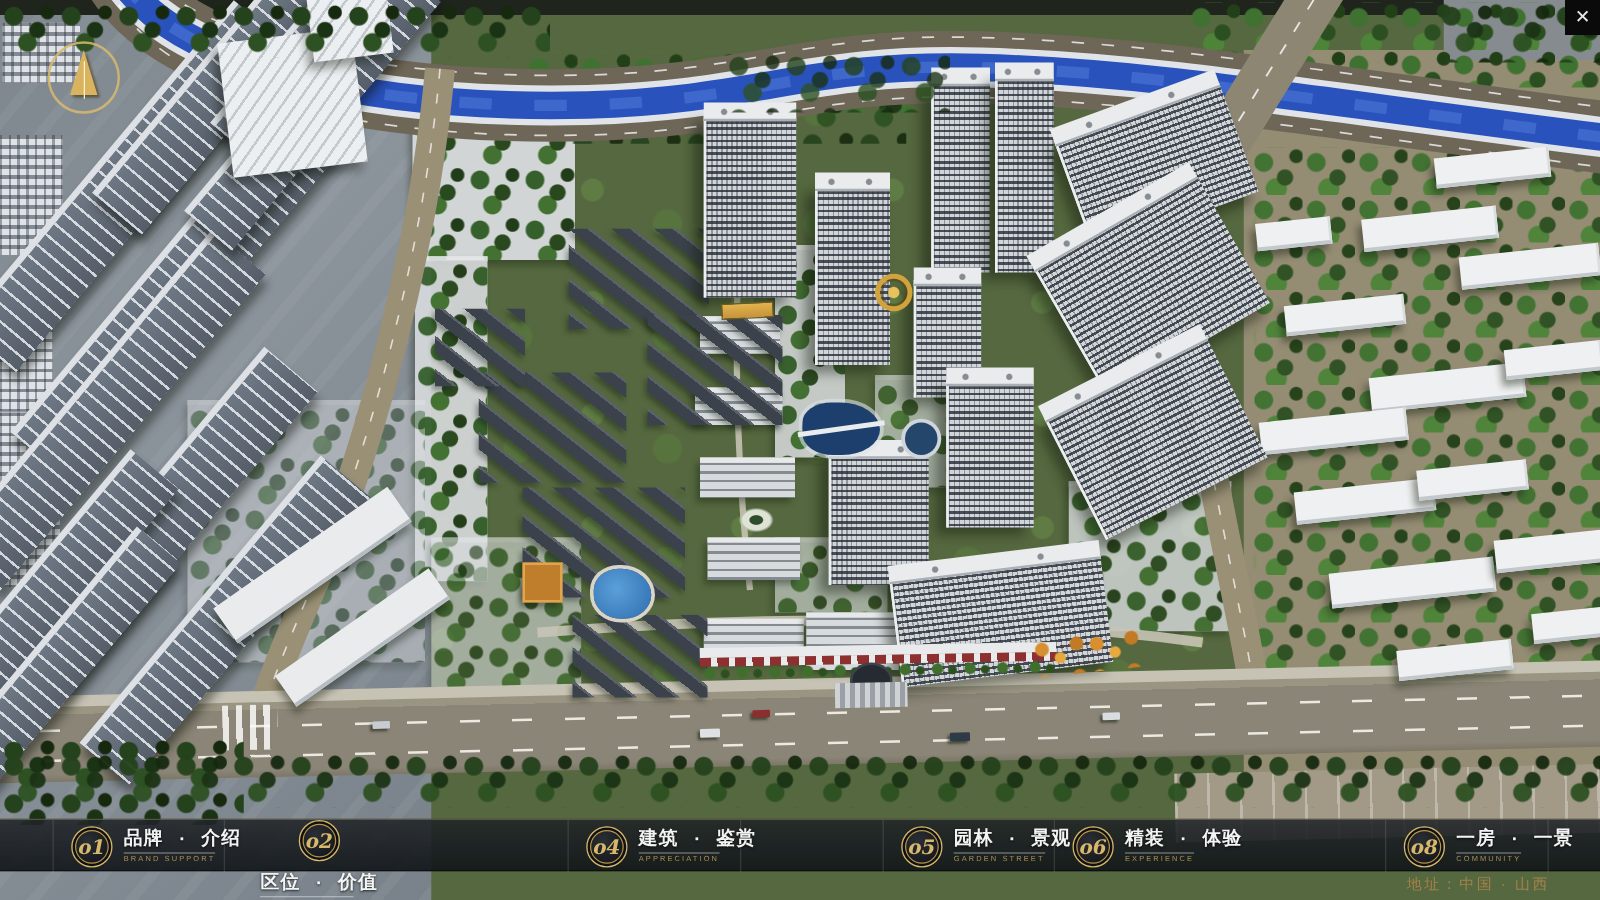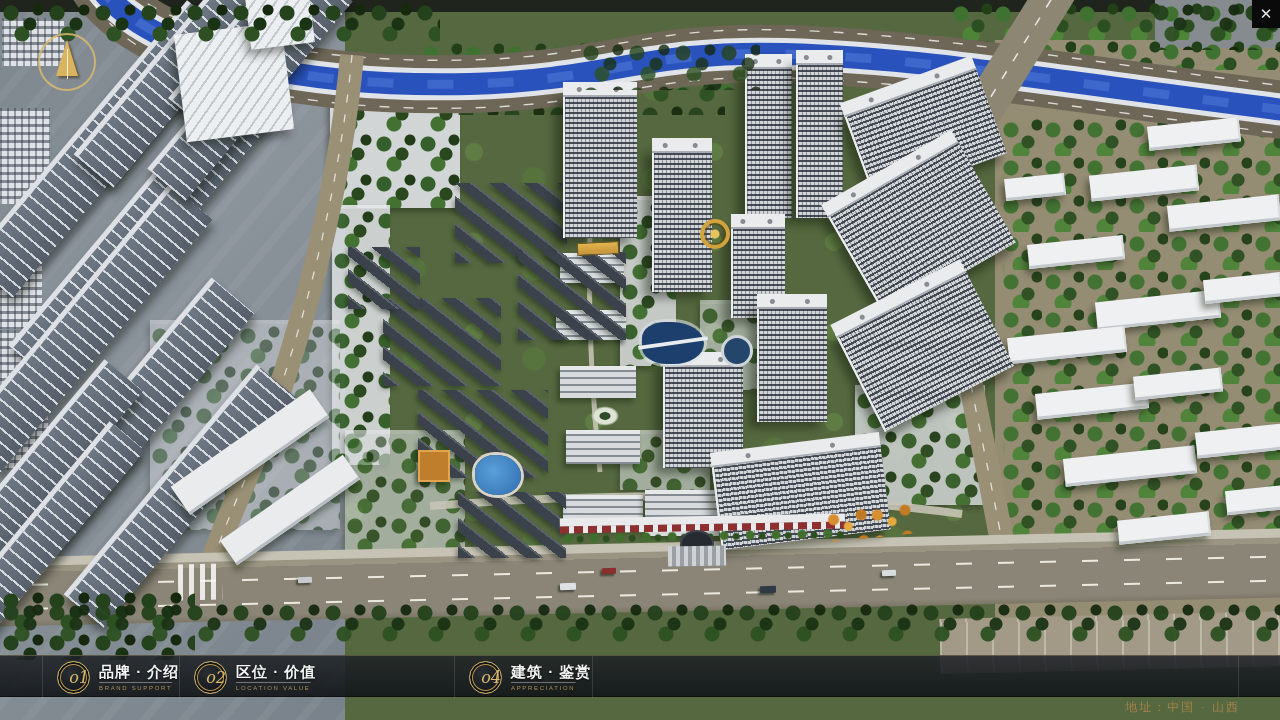--- a/index.html
+++ b/index.html
@@ -142,24 +142,24 @@
   .navbar{left:0;top:655px;width:1280px;height:42px;
     background:linear-gradient(180deg,rgba(32,36,40,.88),rgba(16,20,24,.90));
     border-top:1px solid rgba(170,155,115,.45);border-bottom:1px solid rgba(0,0,0,.65);}
   .nav-item{position:absolute;top:0;height:42px;display:flex;align-items:center;gap:9px;
     padding-left:14px;border-left:1px solid rgba(255,255,255,.12);cursor:pointer;}
   .nav-sep{position:absolute;top:0;height:42px;width:1px;background:rgba(255,255,255,.12);}
   .badge{width:33px;height:33px;border-radius:50%;border:1px solid #d8b86a;flex:0 0 33px;
     background:radial-gradient(circle at 40% 35%,#2a2f35,#14171b 75%);
     box-shadow:inset 0 0 0 2px #0e1114,inset 0 0 0 3px #b89448;
     color:#d8b86a;font-family:"DejaVu Serif","Liberation Serif",serif;font-style:italic;
-    font-size:16px;line-height:31px;text-align:right;}
+    font-size:16px;line-height:31px;text-align:center;font-weight:bold;}
   .nav-texts{display:flex;flex-direction:column;align-items:flex-start;}
   .nav-cn{color:#f2f3f3;font-size:15px;font-weight:bold;letter-spacing:1px;line-height:17px;
-    text-shadow:0 1px 2px rgba(0,0,0,.8);white-space:nowrap;}
+    text-shadow:0 1px 2px rgba(0,0,0,.8);white-space:nowrap;font-family:Liberation Mono, monospace;}
   .nav-en{color:#ab8f55;font-size:7px;letter-spacing:2px;margin-top:2px;padding-top:2px;
     border-top:1px solid rgba(255,255,255,.5);white-space:nowrap;transform:scale(.85);transform-origin:left top;}
 
   .logo{left:578px;top:636px;width:124px;height:81px;
     background:linear-gradient(180deg,#1b2127,#0c1014);
     border:1px solid #4a5158;box-shadow:0 0 10px rgba(0,0,0,.6);
     display:flex;flex-direction:column;align-items:center;justify-content:center;gap:2px;}
   .logo::after{content:'';position:absolute;inset:3px;border:1px solid rgba(190,160,95,.3);pointer-events:none;}
   .logo-title{color:#d8b97a;font-family:"DejaVu Serif","Liberation Serif",serif;
     font-size:19px;font-weight:bold;letter-spacing:5px;padding-left:5px;text-shadow:0 1px 2px #000;}
@@ -313,31 +313,52 @@
   <div class="abs navbar">
     <div class="nav-sep" style="left:592px"></div>
     <div class="nav-sep" style="left:1238px"></div>
   <div class="nav-item" style="left: 42px; width: 137px;">
         <div class="badge">o1</div>
         <div class="nav-texts">
           <div class="nav-cn">品牌 · 介绍</div>
           <div class="nav-en">BRAND SUPPORT</div>
         </div>
       </div>
-      <div class="nav-item" style="left: 179px; width: 138px;">
+      <div class="nav-item" style="left: 179px; width: 138px; flex-direction: column;">
         <div class="badge">o2</div>
         <div class="nav-texts">
           <div class="nav-cn">区位 · 价值</div>
           <div class="nav-en">LOCATION VALUE</div>
         </div>
       </div>
       <div class="nav-item" style="left: 454px; width: 138px;">
         <div class="badge">o4</div>
         <div class="nav-texts">
           <div class="nav-cn">建筑 · 鉴赏</div>
           <div class="nav-en">APPRECIATION</div>
         </div>
       </div>
+      <div class="nav-item" style="left: 706px; width: 137px;">
+        <div class="badge">o5</div>
+        <div class="nav-texts">
+          <div class="nav-cn">园林 · 景观</div>
+          <div class="nav-en">GARDEN STREET</div>
+        </div>
+      </div>
+      <div class="nav-item" style="left: 843px; width: 132px;">
+        <div class="badge">o6</div>
+        <div class="nav-texts">
+          <div class="nav-cn">精装 · 体验</div>
+          <div class="nav-en">EXPERIENCE</div>
+        </div>
+      </div>
+      <div class="nav-item" style="left: 1108px; width: 130px;">
+        <div class="badge">o8</div>
+        <div class="nav-texts">
+          <div class="nav-cn">一房 · 一景</div>
+          <div class="nav-en">COMMUNITY</div>
+        </div>
+      </div>
     </div>
 
 
   <div class="abs address">地址：中国 · 山西</div>
 </div>
 
 </body></html>

